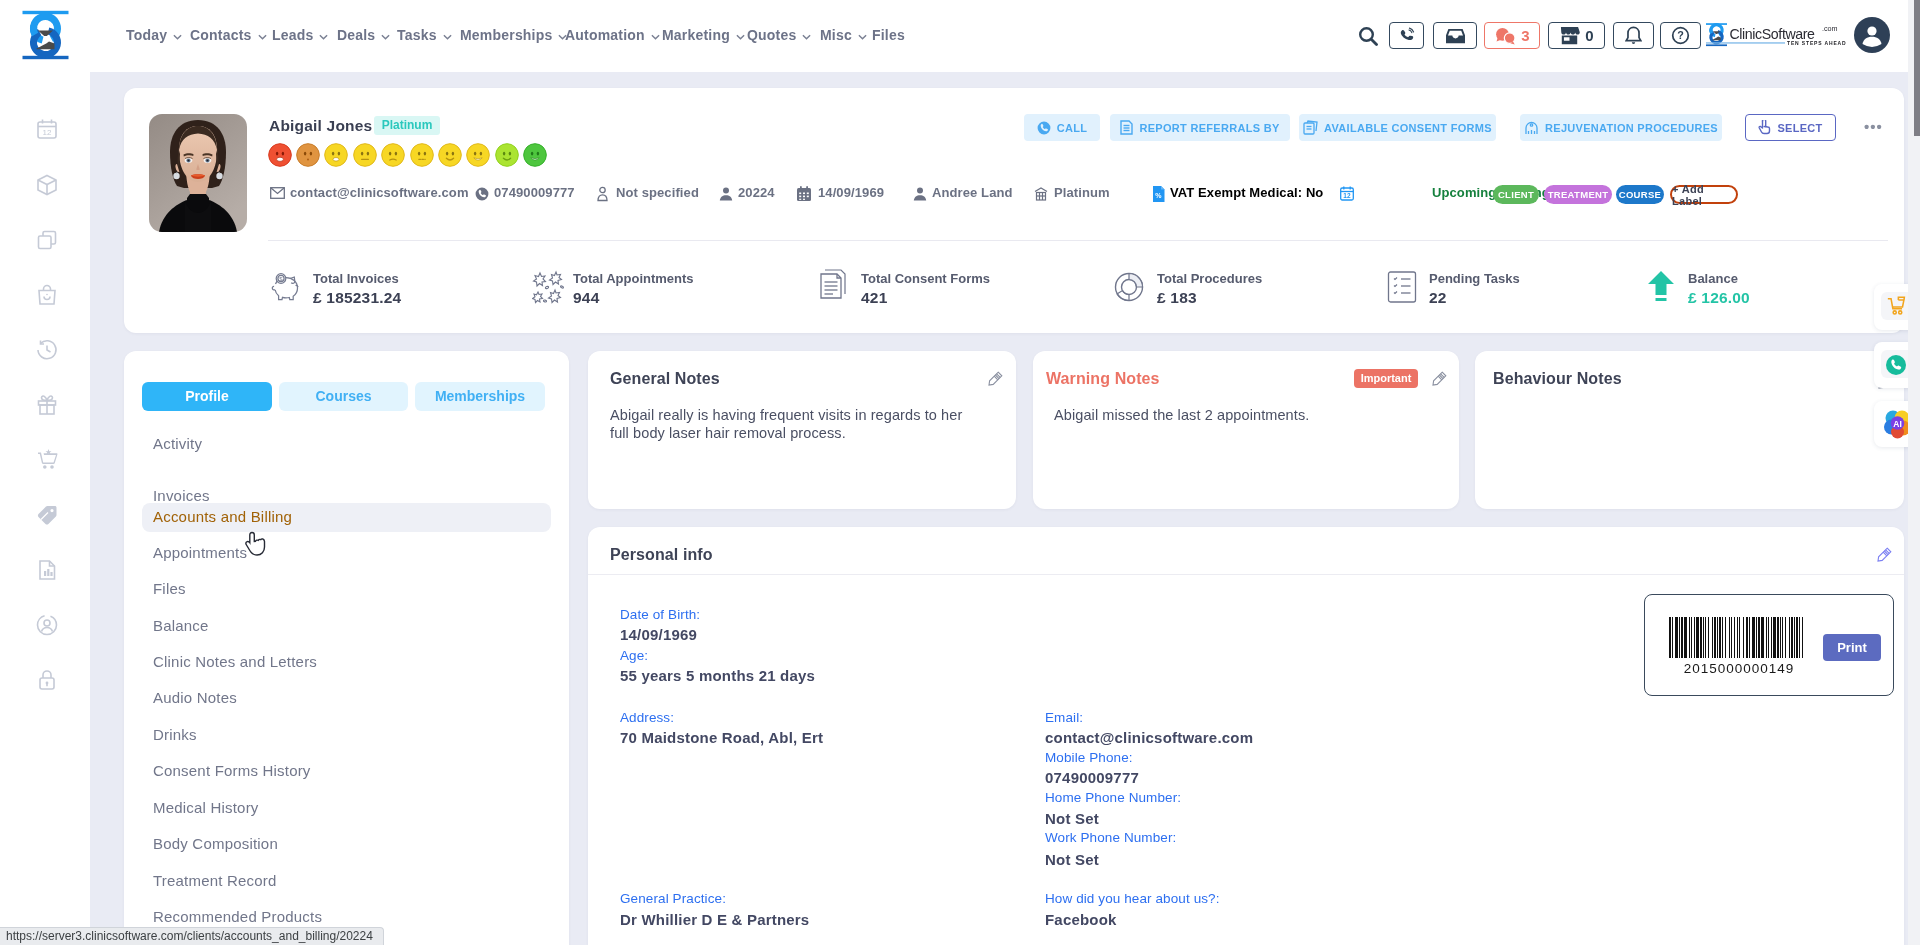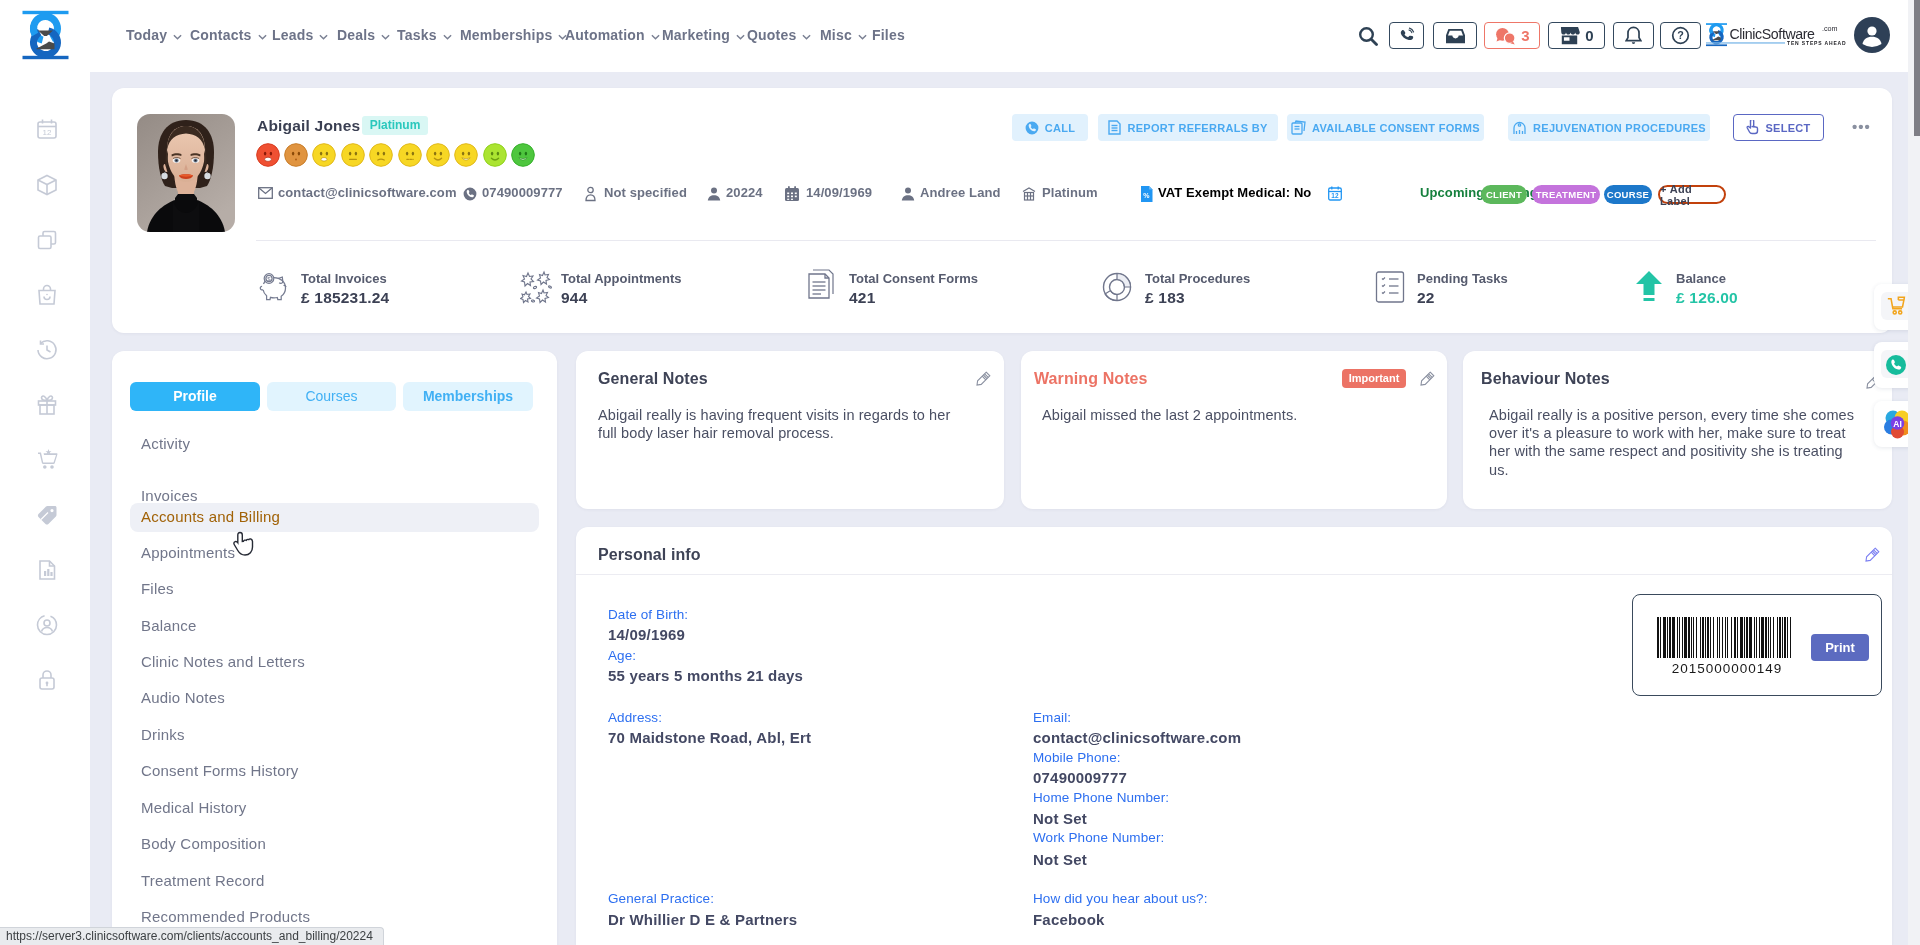--- a/index.html
+++ b/index.html
@@ -4,21 +4,21 @@
 <style>
 * { margin:0; padding:0; box-sizing:border-box; }
 html,body { width:1920px; height:945px; overflow:hidden; }
 body { font-family:"Liberation Sans", sans-serif; background:#e9ebf4; position:relative; }
 .abs { position:absolute; }
 #navbar { position:absolute; left:0; top:0; width:1908px; height:72px; background:#fff; z-index:5; }
 #sidebar { position:absolute; left:0; top:72px; width:90px; height:873px; background:#fff; z-index:4; }
 .navitem { position:absolute; top:27px; font-size:14px; font-weight:600; color:#6d7388; letter-spacing:0.2px; }
 .chev { display:inline-block; margin-left:6px; width:9px; height:6px; }
 .topbtn { position:absolute; top:22px; height:27px; border:1.6px solid #34495e; border-radius:4px; background:#fff; display:flex; align-items:center; justify-content:center; gap:5px; }
-.card { position:absolute; background:#fff; border-radius:12px; box-shadow:0 1px 3px rgba(60,70,110,0.06); }
+.card { position:absolute; background:#fff; border-radius:12px; box-shadow:0 1px 3px rgba(60,70,110,0.06);margin-left:12px; }
 .ctitle { font-size:16px; font-weight:600; color:#3e4356; letter-spacing:0.1px; }
 .ntext { font-size:14.5px; color:#4a4f63; line-height:18.2px; letter-spacing:0.1px; }
 .blab { font-size:13.5px; color:#2d6ff0; font-weight:500; letter-spacing:0.1px; }
 .bval { font-size:15px; color:#434863; font-weight:600; letter-spacing:0.2px; }
 .menuitem { position:absolute; left:29px; font-size:15px; font-weight:500; color:#71768a; letter-spacing:0.2px; }
 .statlab { font-size:13px; font-weight:700; color:#565b6e; }
 .statval { font-size:15.5px; font-weight:700; color:#3c4154; letter-spacing:0.2px; }
 .actbtn { position:absolute; top:26px; height:27px; border-radius:4px; background:#e1f1fd; color:#4aa9f1; font-size:11px; font-weight:700; display:flex; align-items:center; justify-content:center; gap:6px; letter-spacing:0.3px; }
 .pill { position:absolute; top:183px; height:19px; border-radius:10px; color:#fff; font-size:9.5px; font-weight:700; display:flex; align-items:center; justify-content:center; letter-spacing:0.3px; }
 </style>
@@ -453,21 +453,21 @@
   <div class="abs statval" style="left:1305px;top:201px">22</div>
   <svg class="abs" style="left:1521px;top:182px" width="32" height="34" viewBox="0 0 32 34" fill="#23c4a6">
       <path d="M16 1 L29 14 H21.5 V25 H10.5 V14 H3 Z"></path>
       <path d="M10.5 28 H21.5 V31 H10.5 Z"></path>
     </svg>
   <div class="abs statlab" style="left:1564px;top:183px">Balance</div>
   <div class="abs statval" style="left:1564px;top:201px;color:#23c4a6">£ 126.00</div>
 </div>
 <div class="card" style="left:112px;top:351px;width:445px;height:610px">
   <div class="abs" style="left:18px;top:31px;width:130px;height:29px;background:#2fb5f8;border-radius:6px;color:#fff;font-size:14px;font-weight:700;text-align:center;line-height:29px">Profile</div>
-  <div class="abs" style="left:155px;top:31px;width:129px;height:29px;background:#e1f4fe;border-radius:6px;color:#41b0f4;font-size:14px;font-weight:400;text-align:center;line-height:29px">Courses</div>
+  <div class="abs" style="left:155px;top:31px;width:129px;height:29px;background:#e1f4fe;border-radius:6px;color:#41b0f4;font-size:14px;font-weight:700;text-align:center;line-height:29px">Courses</div>
   <div class="abs" style="left:291px;top:31px;width:130px;height:29px;background:#e1f4fe;border-radius:6px;color:#41b0f4;font-size:14px;font-weight:700;text-align:center;line-height:29px">Memberships</div>
   <div class="abs" style="left:18px;top:152px;width:409px;height:29px;background:#eef0f6;border-radius:8px"></div>
   <div class="menuitem" style="top:84px">Activity</div>
   <div class="menuitem" style="top:136px">Invoices</div>
   <div class="menuitem" style="top:157px;color:#a16207">Accounts and Billing</div>
   <div class="menuitem" style="top:193px">Appointments</div>
   <div class="menuitem" style="top:229px">Files</div>
   <div class="menuitem" style="top:266px">Balance</div>
   <div class="menuitem" style="top:302px">Clinic Notes and Letters</div>
   <div class="menuitem" style="top:338px">Audio Notes</div>
@@ -497,21 +497,20 @@
       <path d="M9.6 3.8 L13.2 7.4 M8.4 5 L12 8.6 M7.2 6.2 L10.8 9.8"></path>
     </svg>
   <div class="abs ntext" style="left:21px;top:55px;width:370px">Abigail missed the last 2 appointments.</div>
 </div>
 <div class="card" style="left:1463px;top:351px;width:429px;height:158px">
   <div class="abs ctitle" style="left:18px;top:19px">Behaviour Notes</div>
   <svg class="abs" style="left:402px;top:22px" width="17" height="17" viewBox="0 0 17 17" fill="none" stroke="#8a90a0" stroke-width="1.1">
       <path d="M11.2 2.2 L14.8 5.8 L6.2 14.4 L2 15 L2.6 10.8 Z"></path>
       <path d="M9.6 3.8 L13.2 7.4 M8.4 5 L12 8.6 M7.2 6.2 L10.8 9.8"></path>
     </svg>
-  <div class="abs ntext" style="left:26px;top:55px;width:372px">Abigail really is a positive person, every time she comes over it's a pleasure to work with her, make sure to treat her with the same respect and positivity she is treating us.</div>
 </div>
 <div class="card" style="left:576px;top:527px;width:1316px;height:418px;border-bottom-left-radius:0;border-bottom-right-radius:0">
   <div class="abs ctitle" style="left:22px;top:19px;font-weight:600">Personal info</div>
   <svg class="abs" style="left:1288px;top:19px" width="17" height="17" viewBox="0 0 17 17" fill="none" stroke="#7b7ff2" stroke-width="1.1">
       <path d="M11.2 2.2 L14.8 5.8 L6.2 14.4 L2 15 L2.6 10.8 Z"></path>
       <path d="M9.6 3.8 L13.2 7.4 M8.4 5 L12 8.6 M7.2 6.2 L10.8 9.8"></path>
     </svg>
   <div class="abs" style="left:0;top:47px;width:1316px;border-top:1px solid #ececf2"></div>
   <div class="abs blab" style="left:32px;top:80px">Date of Birth:</div>
   <div class="abs bval" style="left:32px;top:99px">14/09/1969</div>

